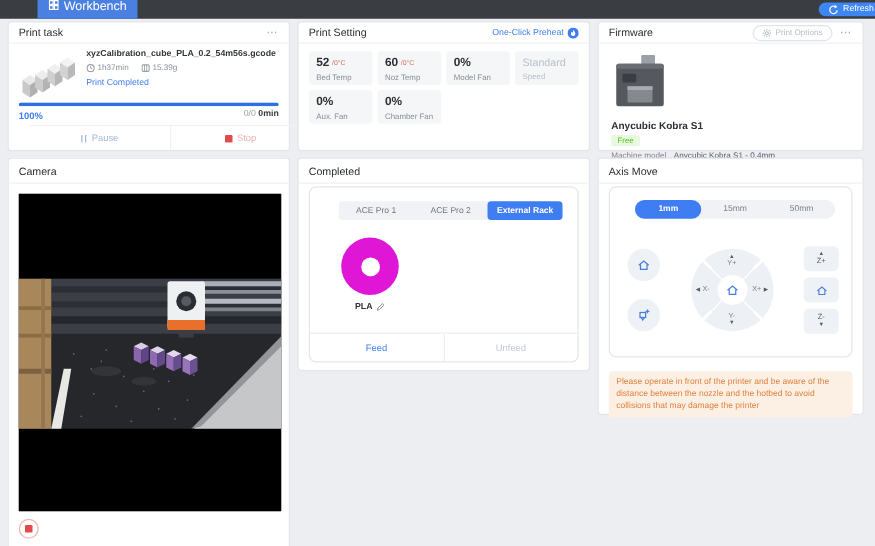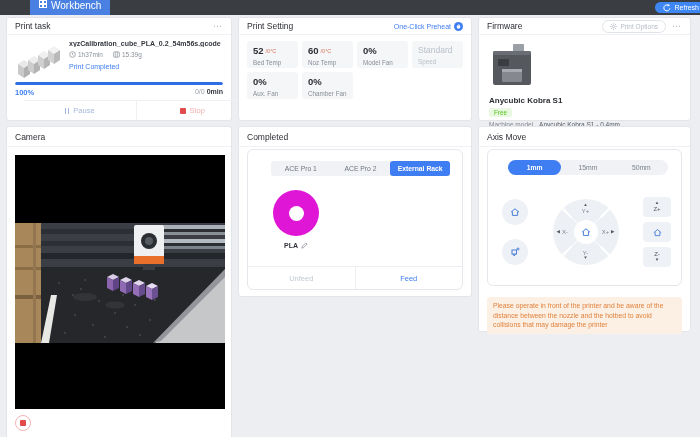--- a/index.html
+++ b/index.html
@@ -430,22 +430,22 @@
     <div class="spool">
         <i></i>
       </div>
     <div class="spool-label">
       <span>PLA</span>
       <svg width="7" height="7" viewBox="0 0 8 8">
         <path d="M1 7 L1.6 5 L5.6 1 L7 2.4 L3 6.4 Z" fill="none" stroke="#8a9099" stroke-width="0.9"></path>
       </svg>
     </div>
     <div class="mg-foot">
+      <div class="mg-btn feed">Feed</div>
       <div class="mg-btn unfeed">Unfeed</div>
-      <div class="mg-btn feed">Feed</div>
     </div>
   </div>
 </div>
 
 <div class="panel" id="axis-move">
   <div class="p-head" style="height:20px">
     <span class="p-title">Axis Move</span>
   </div>
   <div class="inner-card" id="ax-card">
     <div class="ax-tabs">

